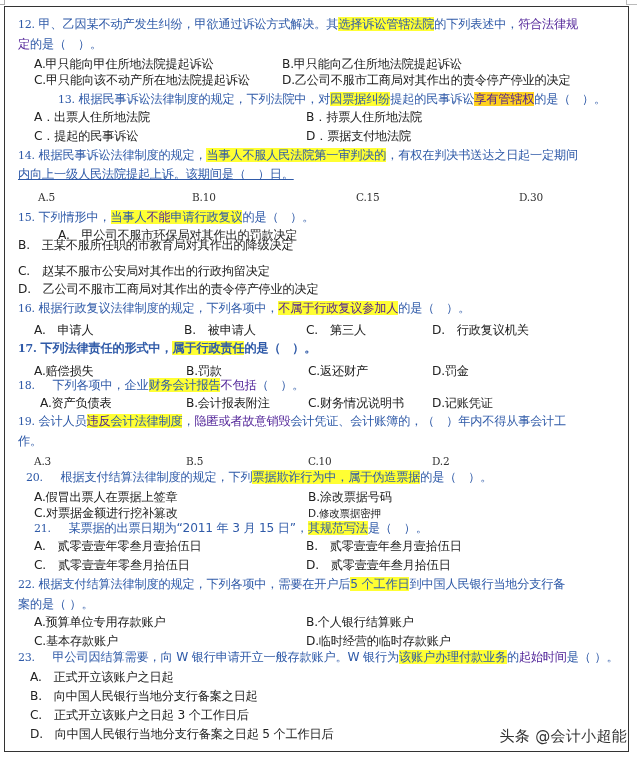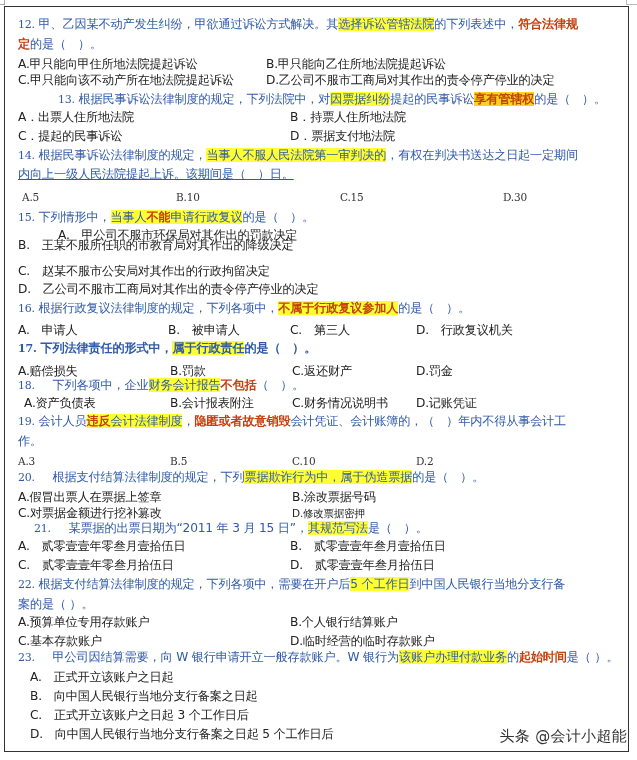--- a/index.html
+++ b/index.html
@@ -14,24 +14,24 @@
   .corner-tl { position: absolute; left: 0; top: 0; width: 4px; height: 4px; border-right: 1px solid #aaa; border-bottom: 1px solid #aaa; }
   .corner-tr { position: absolute; right: 0; top: 0; width: 10px; height: 4px; border-left: 1px solid #bbb; border-bottom: 1px solid #bbb; }
   .line {
     position: absolute; left: 18px; white-space: nowrap; font-size: 12.2px; line-height: 16px; color: #222;
     letter-spacing: -0.2px;
   }
   .q { color: #2f5aa8; font-weight: normal; }
   .num { color: #2f5aa8; font-family: "DejaVu Serif", serif; font-size: 11px; }
   .hl { background: #ffff33; }
   .hlo { background: #ffd21f; }
-  .red { color: #c2410c; font-weight: bold; }
+  .red { color: #4c1d95; font-weight: normal; }
   .opt { color: #222222; }
   .optl { font-family: "DejaVu Serif", serif; font-size: 10.5px; color: #333; }
-  .col { position: absolute; }
+  .col { position: absolute; margin-left: 16px; }
   .watermark {
     position: absolute; right: 10px; top: 727px; font-size: 15px; color: #333;
     font-family: "DejaVu Sans", sans-serif; letter-spacing: 0.3px;
   }
 </style>
 </head>
 <body>
 
 <div class="corner-tl"></div>
 <div class="corner-tr"></div>
@@ -130,21 +130,21 @@
 <div class="line q" style="top:433px;">
   <span>作。</span>
 </div>
 <div class="line opt optl" style="top:453px;">
   <span class="col" style="left:0">A.3</span>
   <span class="col" style="left:152px">B.5</span>
   <span class="col" style="left:274px">C.10</span>
   <span class="col" style="left:398px">D.2</span>
 </div>
 
-<div class="line q" style="top:469px;">
+<div class="line q" style="top:469px;margin-left:8px;">
   <span class="num">20.</span>
   <span style="padding-left:14px">根据支付结算法律制度的规定，下列</span><span class="hl">票据欺诈行为中，属于伪造票据</span><span>的是（　）。</span>
 </div>
 <div class="line opt" style="top:489px;">
   <span class="col" style="left:0">A.假冒出票人在票据上签章</span>
   <span class="col" style="left:274px">B.涂改票据号码</span>
 </div>
 <div class="line opt" style="top:505px;">
   <span class="col" style="left:0">C.对票据金额进行挖补篡改</span>
   <span class="col" style="left:274px; font-size:10.5px">D.修改票据密押</span>

